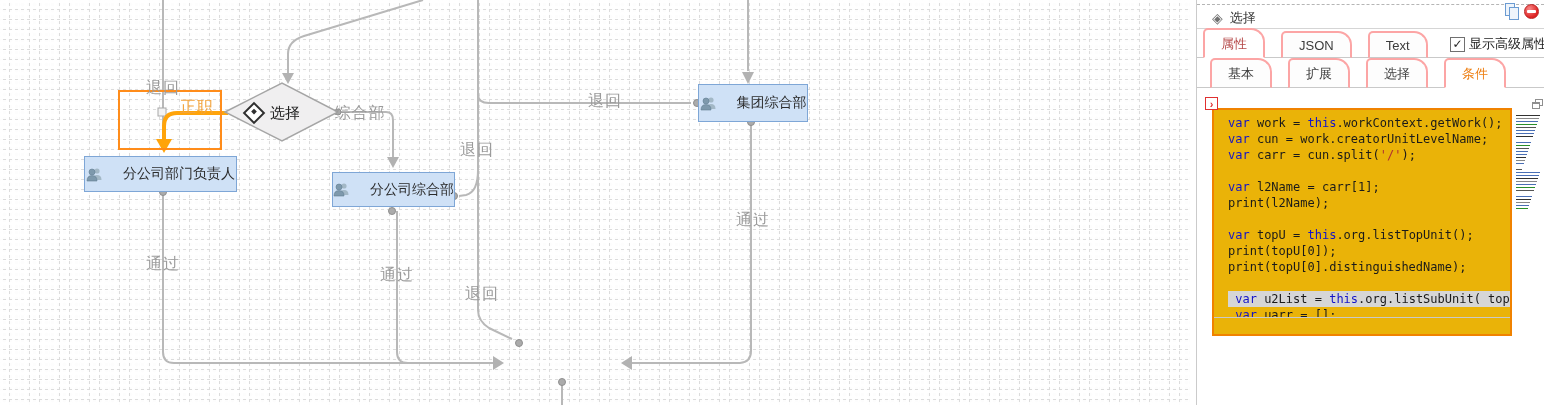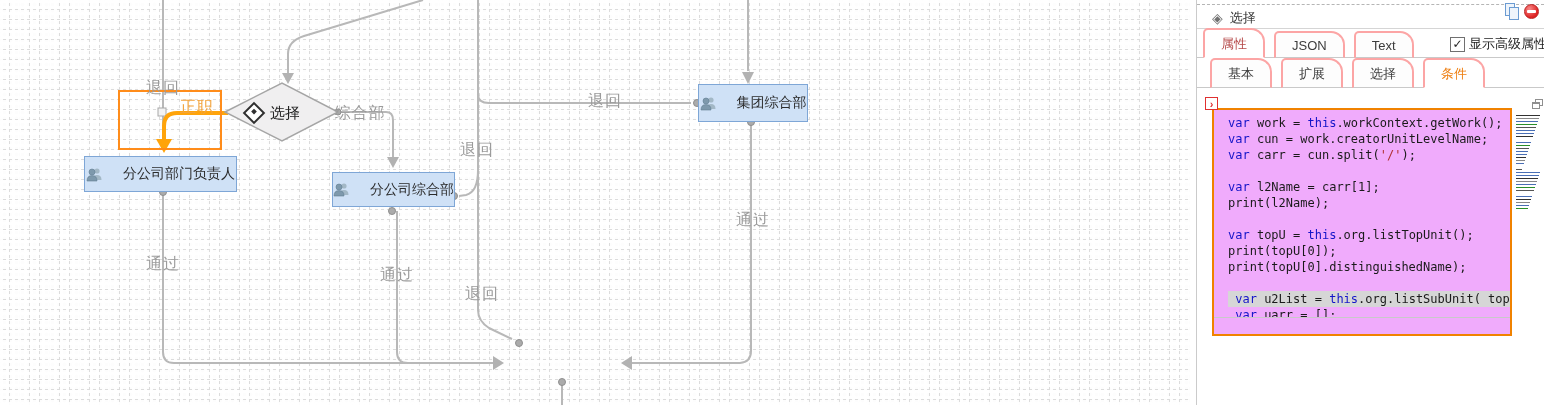--- a/index.html
+++ b/index.html
@@ -54,41 +54,41 @@
   .hline{position:absolute;left:0;width:347px;border-top:1px solid #d5d5d5;}
 
   .tabrow{position:absolute;left:0;width:347px;height:30px;display:flex;align-items:flex-end;
       box-sizing:border-box;border-bottom:1px solid #c9c9c9;}
   .tab{position:relative;z-index:1;margin-bottom:-1px;border:2px solid #fca5a5;border-bottom:1px solid #c9c9c9;
       border-radius:5px 14px 0 0;padding:5px 16px 4px;background:#fdfdfd;font-size:13px;color:#3c3c3c;
       white-space:nowrap;cursor:default;}
   .tab.active{background:#fff;border-bottom:1px solid #fff;}
   .tabrow.row1{top:28px;padding-left:6px;}
   .tabrow.row2{top:58px;padding-left:13px;}
-  .tab+.tab{margin-left:9px;}
+  .tab+.tab{margin-left:16px;}
   .tab.active1{color:#b54848;}
   .tab.active2{color:#ee7f12;}
 
   .chk-wrap{position:absolute;left:253px;top:35px;width:94px;display:flex;align-items:center;
       overflow:hidden;white-space:nowrap;}
   .checkbox{flex:0 0 auto;width:13px;height:13px;border:1px solid #707070;background:#fff;
       font-size:12px;line-height:12px;text-align:center;color:#222;margin-right:4px;}
   .chk-label{font-size:13px;color:#222;}
 
   .content{position:absolute;left:0;top:88px;width:347px;height:317px;background:#fff;}
   .editor-marker{position:absolute;left:8px;top:9px;width:13px;height:13px;border:1px solid #e03030;
       background:#fff;color:#e03030;font-weight:bold;font-size:11px;line-height:12px;text-align:center;
       box-sizing:border-box;z-index:3;}
   .expand-icon{position:absolute;left:335px;top:11px;width:11px;height:10px;z-index:3;}
   .expand-icon i{position:absolute;display:block;box-sizing:border-box;border:1px solid #8f8f8f;background:#fff;}
   .expand-icon i:first-child{left:3px;top:0;width:8px;height:7px;}
   .expand-icon i:last-child{left:0;top:3px;width:8px;height:7px;border-top-width:2px;}
 
   .editor-box{position:absolute;left:15px;top:20px;width:300px;height:228px;box-sizing:border-box;
-      border:2px solid #f08200;background:#f0abfc;overflow:hidden;}
+      border:2px solid #f08200;background:#eab308;overflow:hidden;}
   .code{position:relative;height:207px;overflow:hidden;padding:5px 0 0 14px;box-sizing:border-box;
       font-family:"DejaVu Sans Mono","Liberation Mono",monospace;font-size:12px;line-height:16px;
       color:#1a1a1a;white-space:pre;}
   .code .kw{color:#1414c8;}
   .code .str{color:#b03030;}
   .code .line.sel{background:#d6d6d6;display:inline-block;min-width:230px;}
   .code-bottom{position:absolute;left:0;top:207px;width:296px;border-top:1px solid #c9c9c9;}
 
   .minimap{position:absolute;left:319px;top:24px;width:26px;height:100px;z-index:2;}
   .minimap i{display:block;height:1px;margin:0 0 2px 0;}

